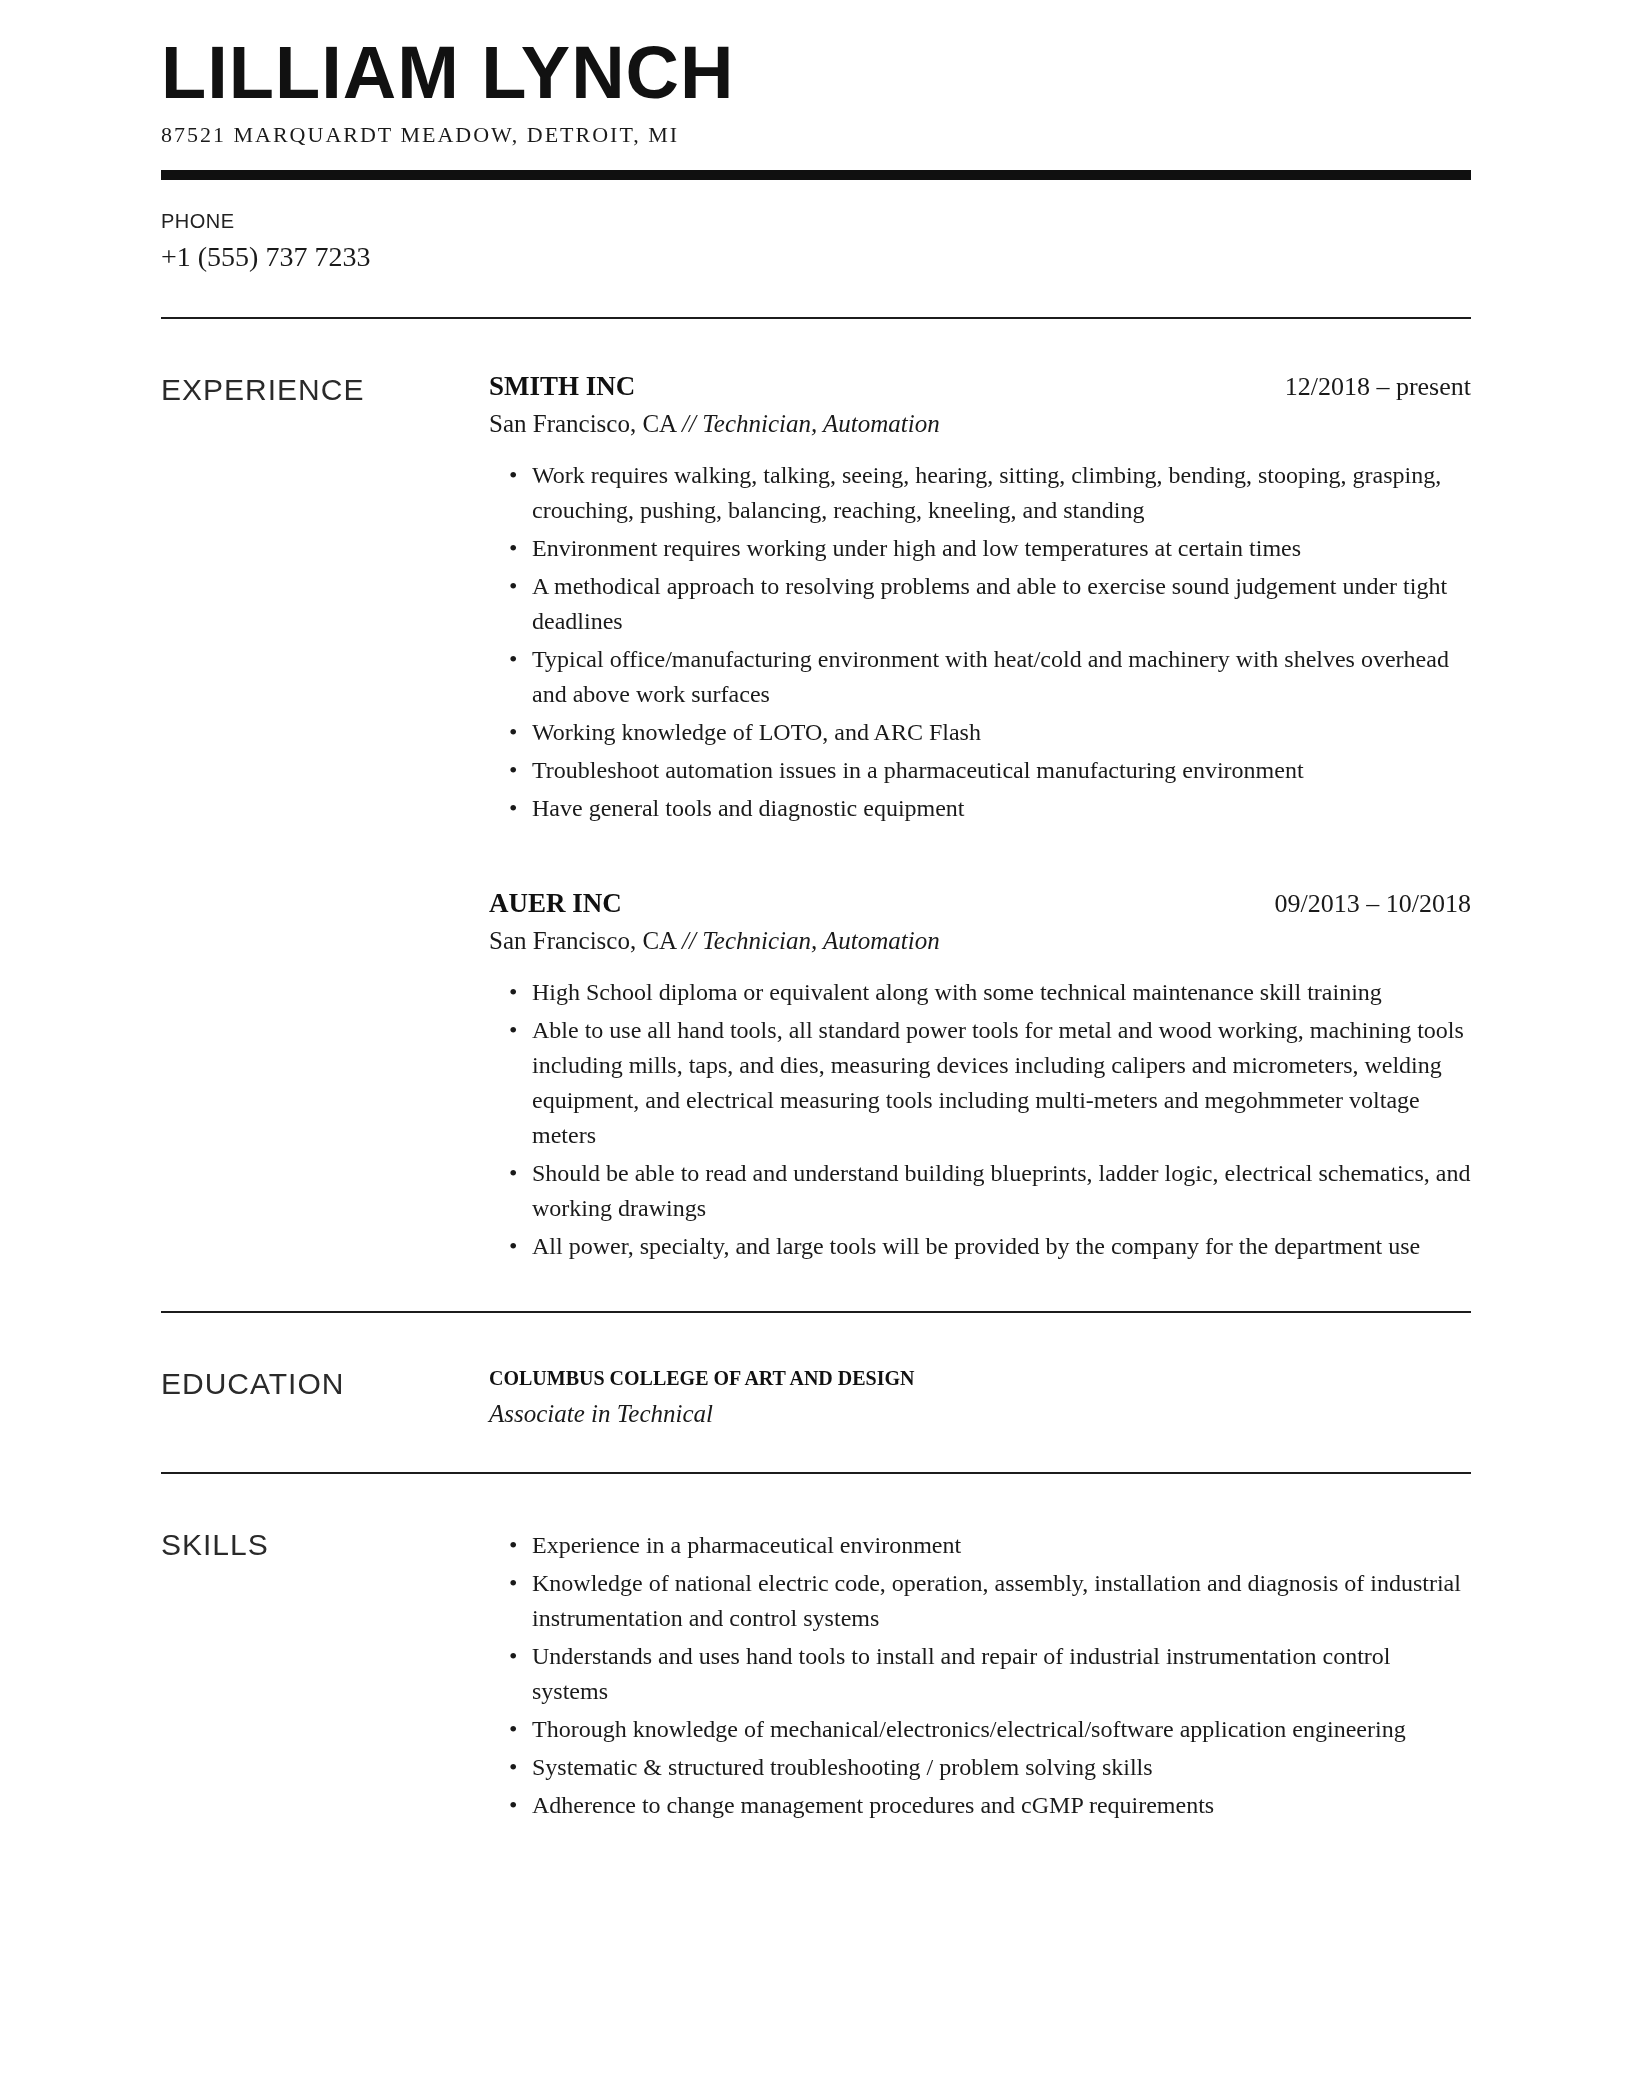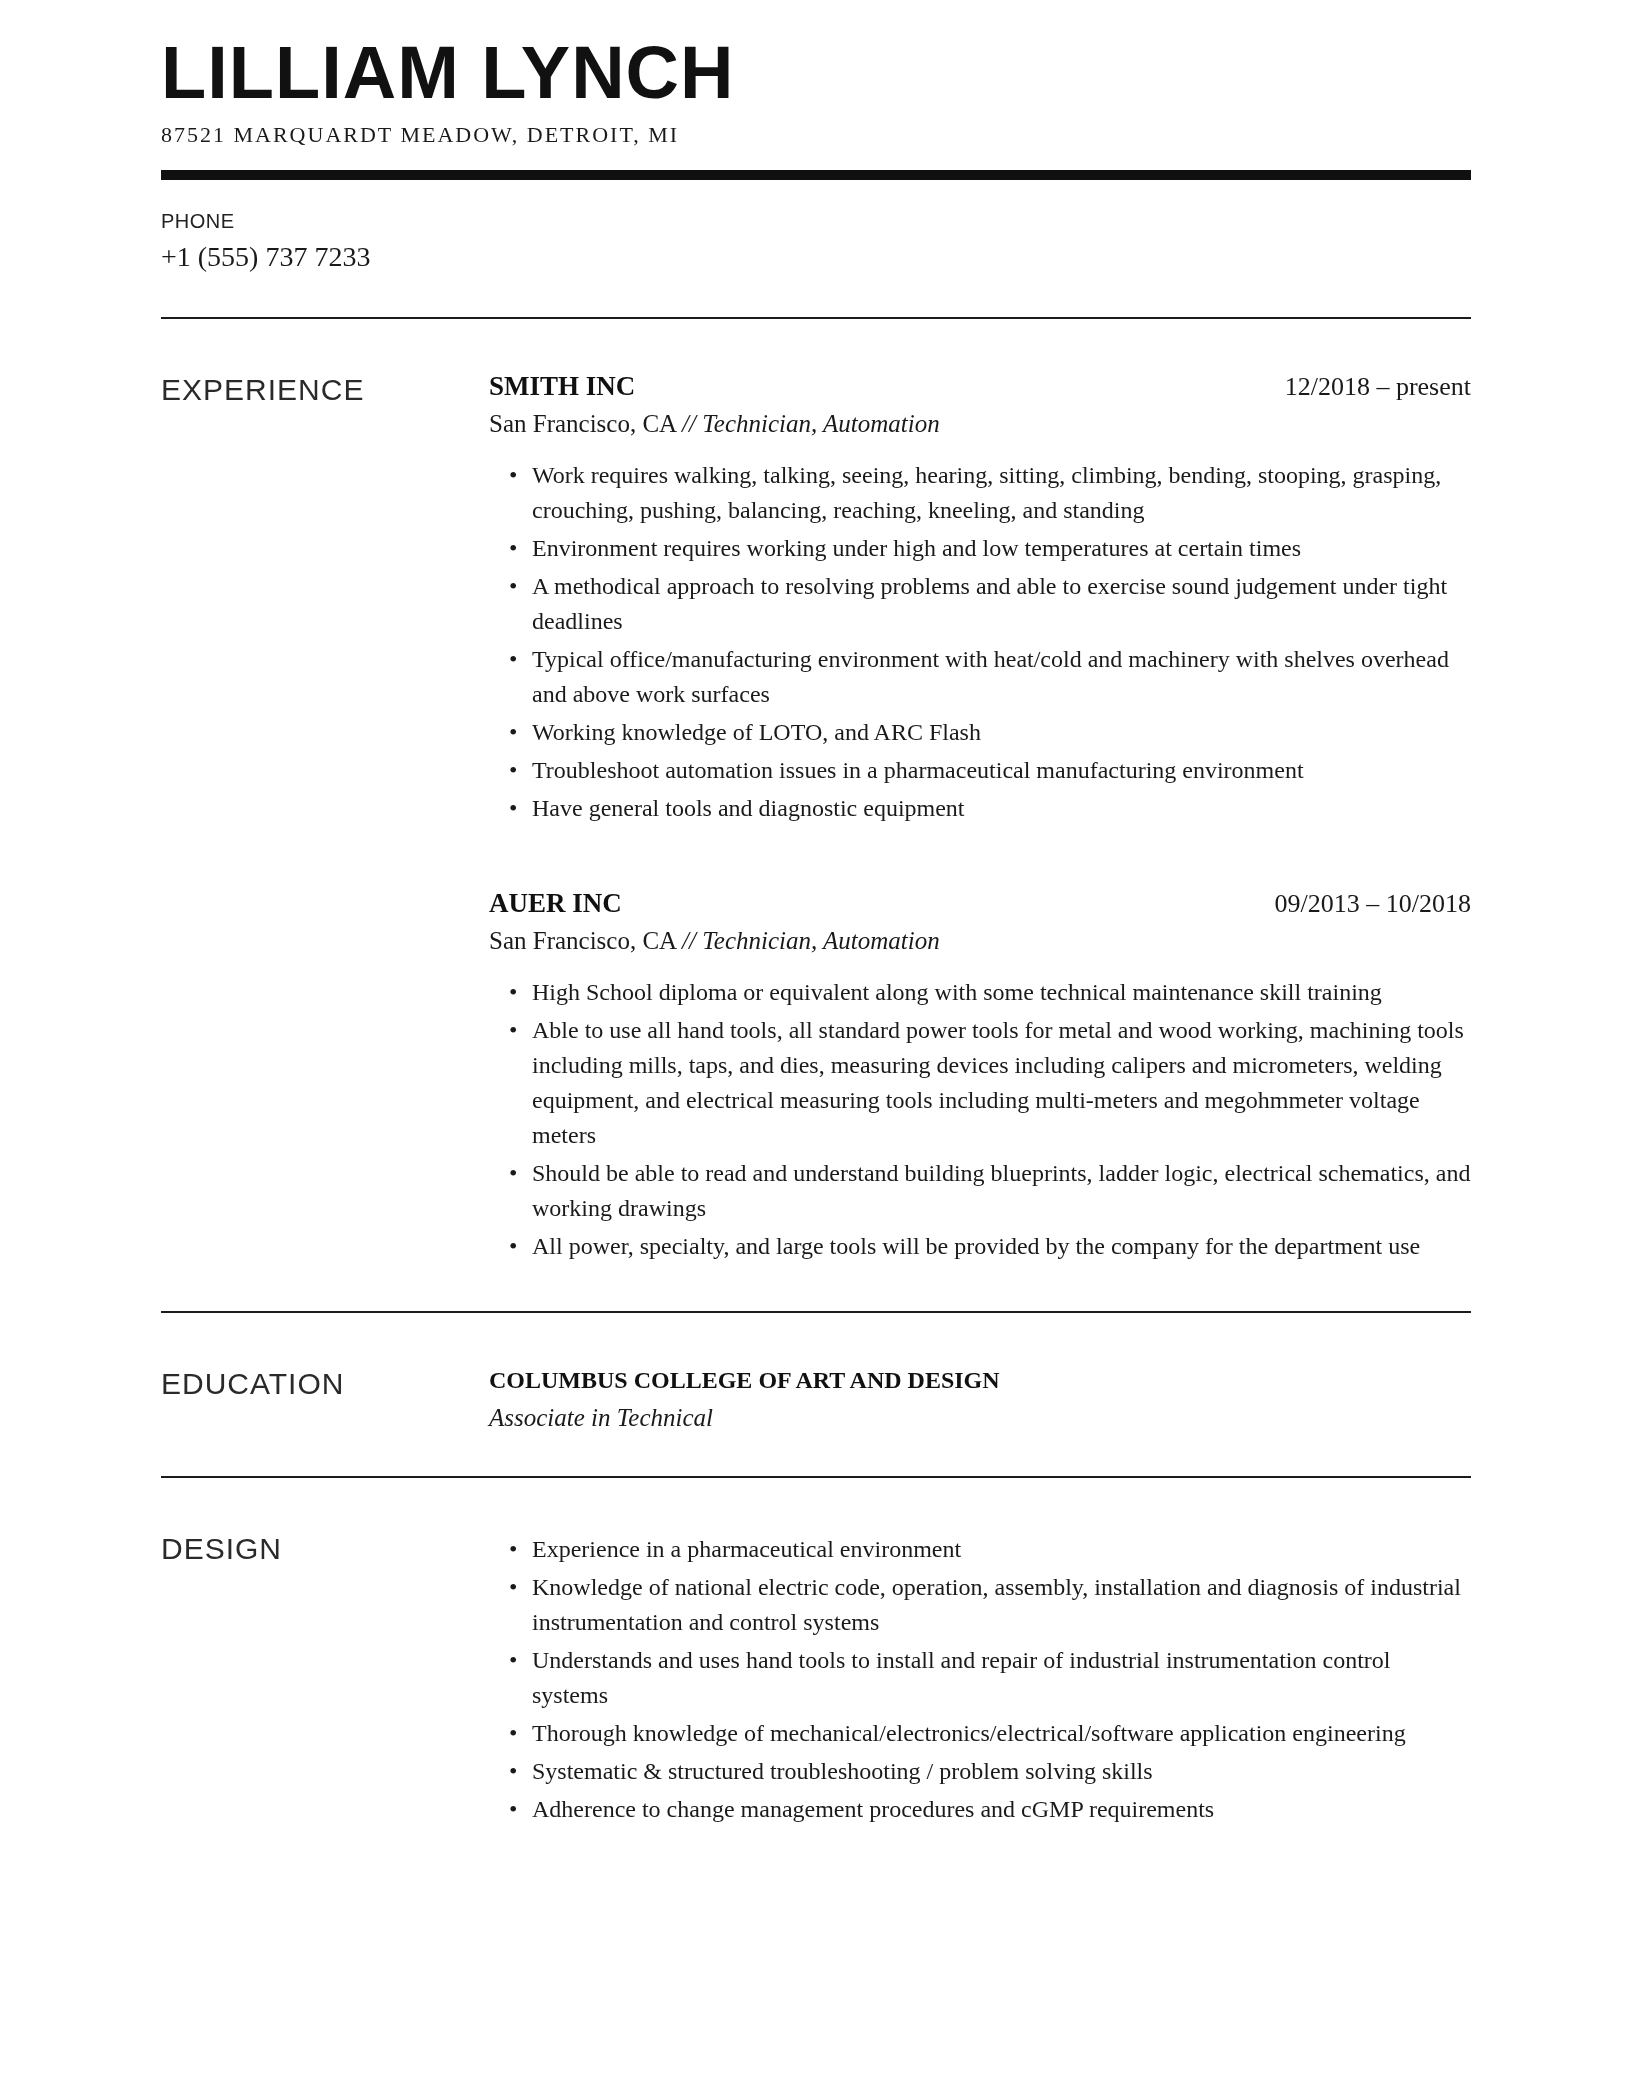--- a/index.html
+++ b/index.html
@@ -117,21 +117,21 @@
     content: "\2022";
     position: absolute;
     left: 20px;
     top: 0;
   }
   .bullets.no-top { margin-top: 2px; }
 
   
   .school {
     font-weight: 700;
-    font-size: 24px;
+    font-size: 20px;
     color: #111111;
     padding-top: 2px;
   }
   .degree {
     margin-top: 10px;
     font-style: italic;
     font-size: 25px;
     color: #1a1a1a;
   }
 </style>
@@ -204,21 +204,21 @@
     <div class="section-label">EDUCATION</div>
     <div class="section-content">
       <div class="school">COLUMBUS COLLEGE OF ART AND DESIGN</div>
       <div class="degree">Associate in Technical</div>
     </div>
   </section>
 
   <hr class="rule">
 
   <section class="section">
-    <div class="section-label">DESIGN</div>
+    <div class="section-label">SKILLS</div>
     <div class="section-content">
       <ul class="bullets no-top">
         <li>Experience in a pharmaceutical environment</li>
         <li>Knowledge of national electric code, operation, assembly, installation and diagnosis of industrial instrumentation and control systems</li>
         <li>Understands and uses hand tools to install and repair of industrial instrumentation control systems</li>
         <li>Thorough knowledge of mechanical/electronics/electrical/software application engineering</li>
         <li>Systematic &amp; structured troubleshooting / problem solving skills</li>
         <li>Adherence to change management procedures and cGMP requirements</li>
       </ul>
     </div>

